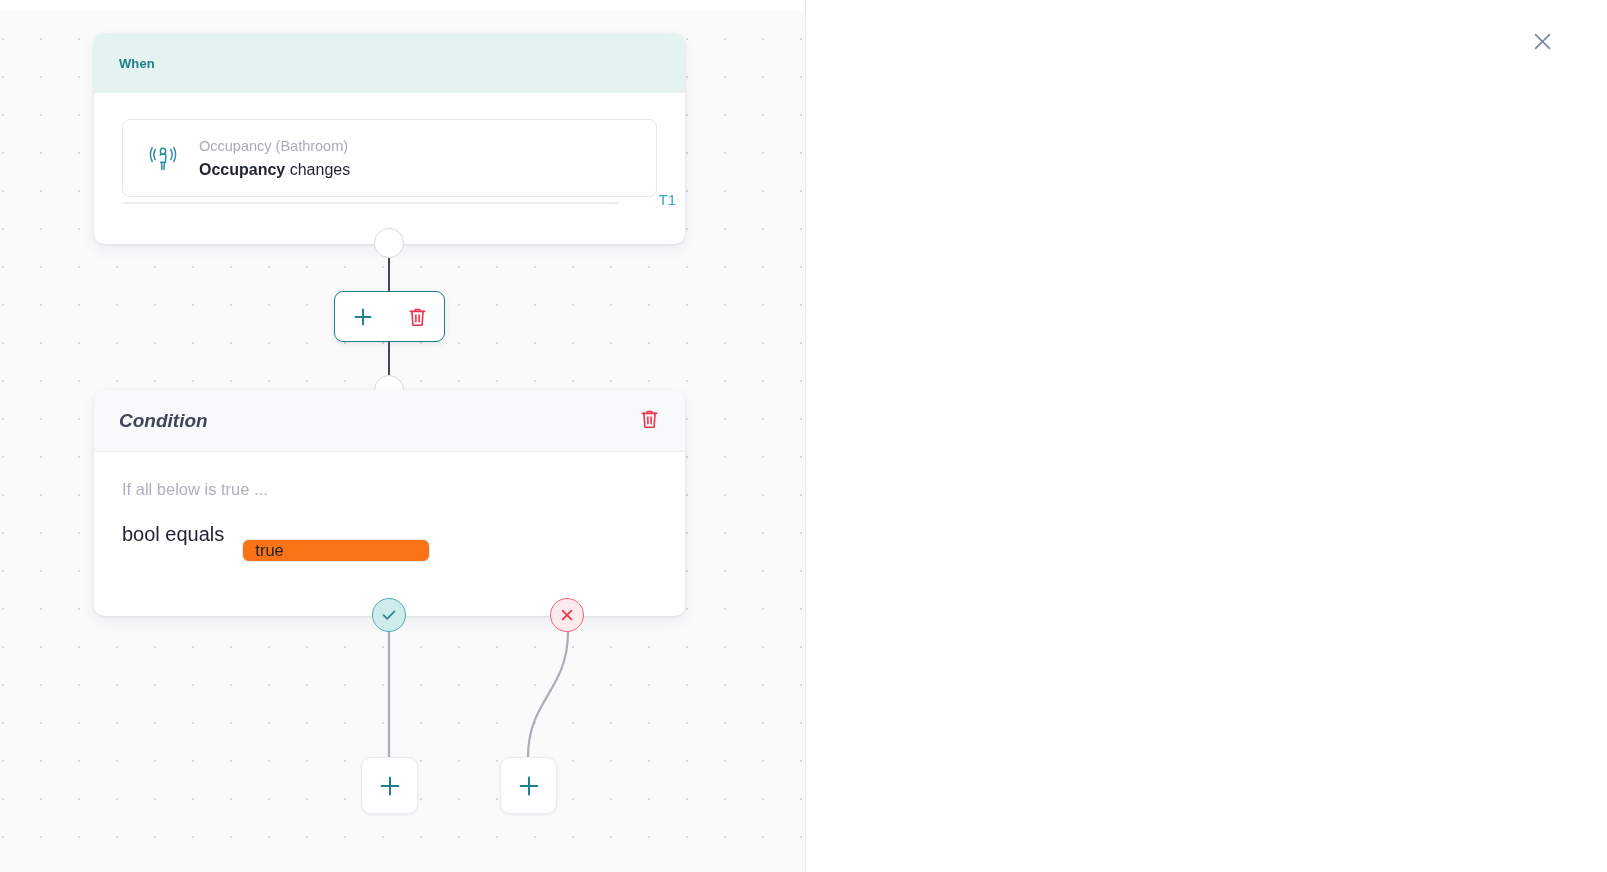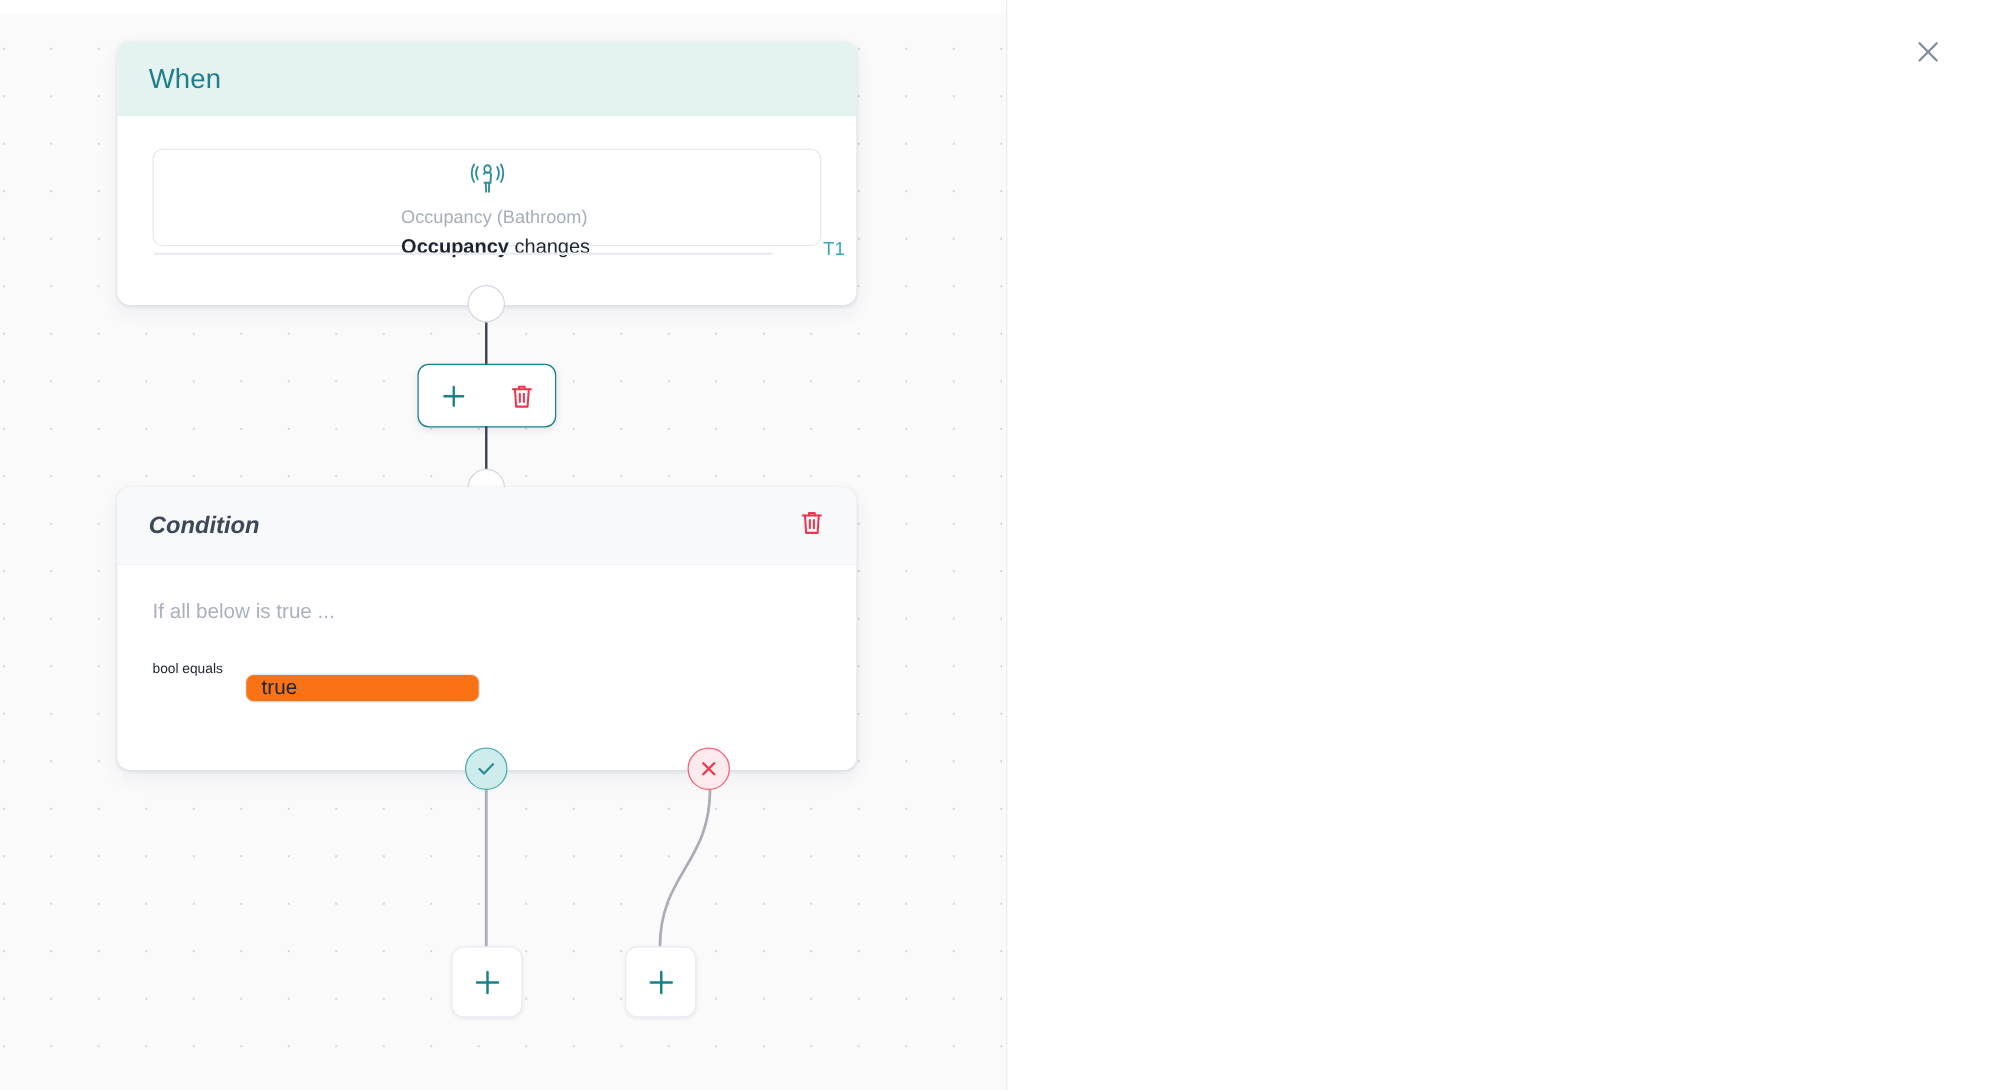--- a/index.html
+++ b/index.html
@@ -34,28 +34,27 @@
     border-radius: 10px;
     box-shadow: 0 1px 3px rgba(25,40,70,.10), 0 6px 18px rgba(25,40,70,.055);
   }
 
   
   .when-card { left: 94px; top: 33px; width: 591px; height: 211px; }
   .when-head {
     height: 60px; background: #e4f2f0; border-radius: 10px 10px 0 0;
     display: flex; align-items: center; padding-left: 25px;
   }
-  .when-title { font-size: 22px; font-weight: normal; color: #1b7f8c; letter-spacing: .1px; }
+  .when-title { font-size: 13px; font-weight: bold; color: #1b7f8c; letter-spacing: .1px; }
   .when-body { padding: 26px 28px 0 28px; }
   .trigger-card {
     position: relative;
     border: 1px solid #e3e9ef; border-radius: 8px;
     height: 78px; display: flex; align-items: center; padding: 0 18px;
     background: #fff;
-    flex-direction: column;
   }
   .trig-icon { width: 44px; flex: 0 0 44px; display: flex; align-items: center; justify-content: center; }
   .trig-text { margin-left: 14px; }
   .trig-sub { font-size: 14.5px; color: #a6adbb; line-height: 20px; }
   .trig-main { font-size: 16px; color: #1d2430; line-height: 23px; margin-top: 2px; }
   .trig-main b { font-weight: bold; }
   .t1-badge {
     position: absolute; right: -20px; bottom: -12px;
     font-size: 15px; color: #3aa8bd; font-weight: normal;
   }
@@ -79,21 +78,21 @@
   .cond-row { display: flex; align-items: center; gap: 18px; }
   .var-field {
     width: 187px; height: 39px; border: 1px solid #e5eaf1; border-radius: 7px;
     display: flex; align-items: center; padding: 0 8px;
   }
   .var-chip {
     display: inline-flex; align-items: center; gap: 6px;
     background: #f3f7f8; border-radius: 5px; padding: 3px 10px 3px 7px;
     color: #2f8c9e; font-size: 15.5px;
   }
-  .op-label { font-size: 11px; color: #1d2430; font-weight: normal; text-align: right; }
+  .op-label { font-size: 20px; color: #1d2430; font-weight: normal; text-align: right; }
   .val-field {
     width: 188px; height: 23px; border: 1px solid #e5eaf1; border-radius: 7px;
     display: flex; align-items: center; padding: 0 12px;
     font-size: 16.5px; color: #1d2430; background: #f97316; margin-top: 32px;
   }
 
   
   .conn-line { position: absolute; background: #3f4856; width: 2px; }
   .node-circle {
     position: absolute; width: 30px; height: 30px; border-radius: 50%;

